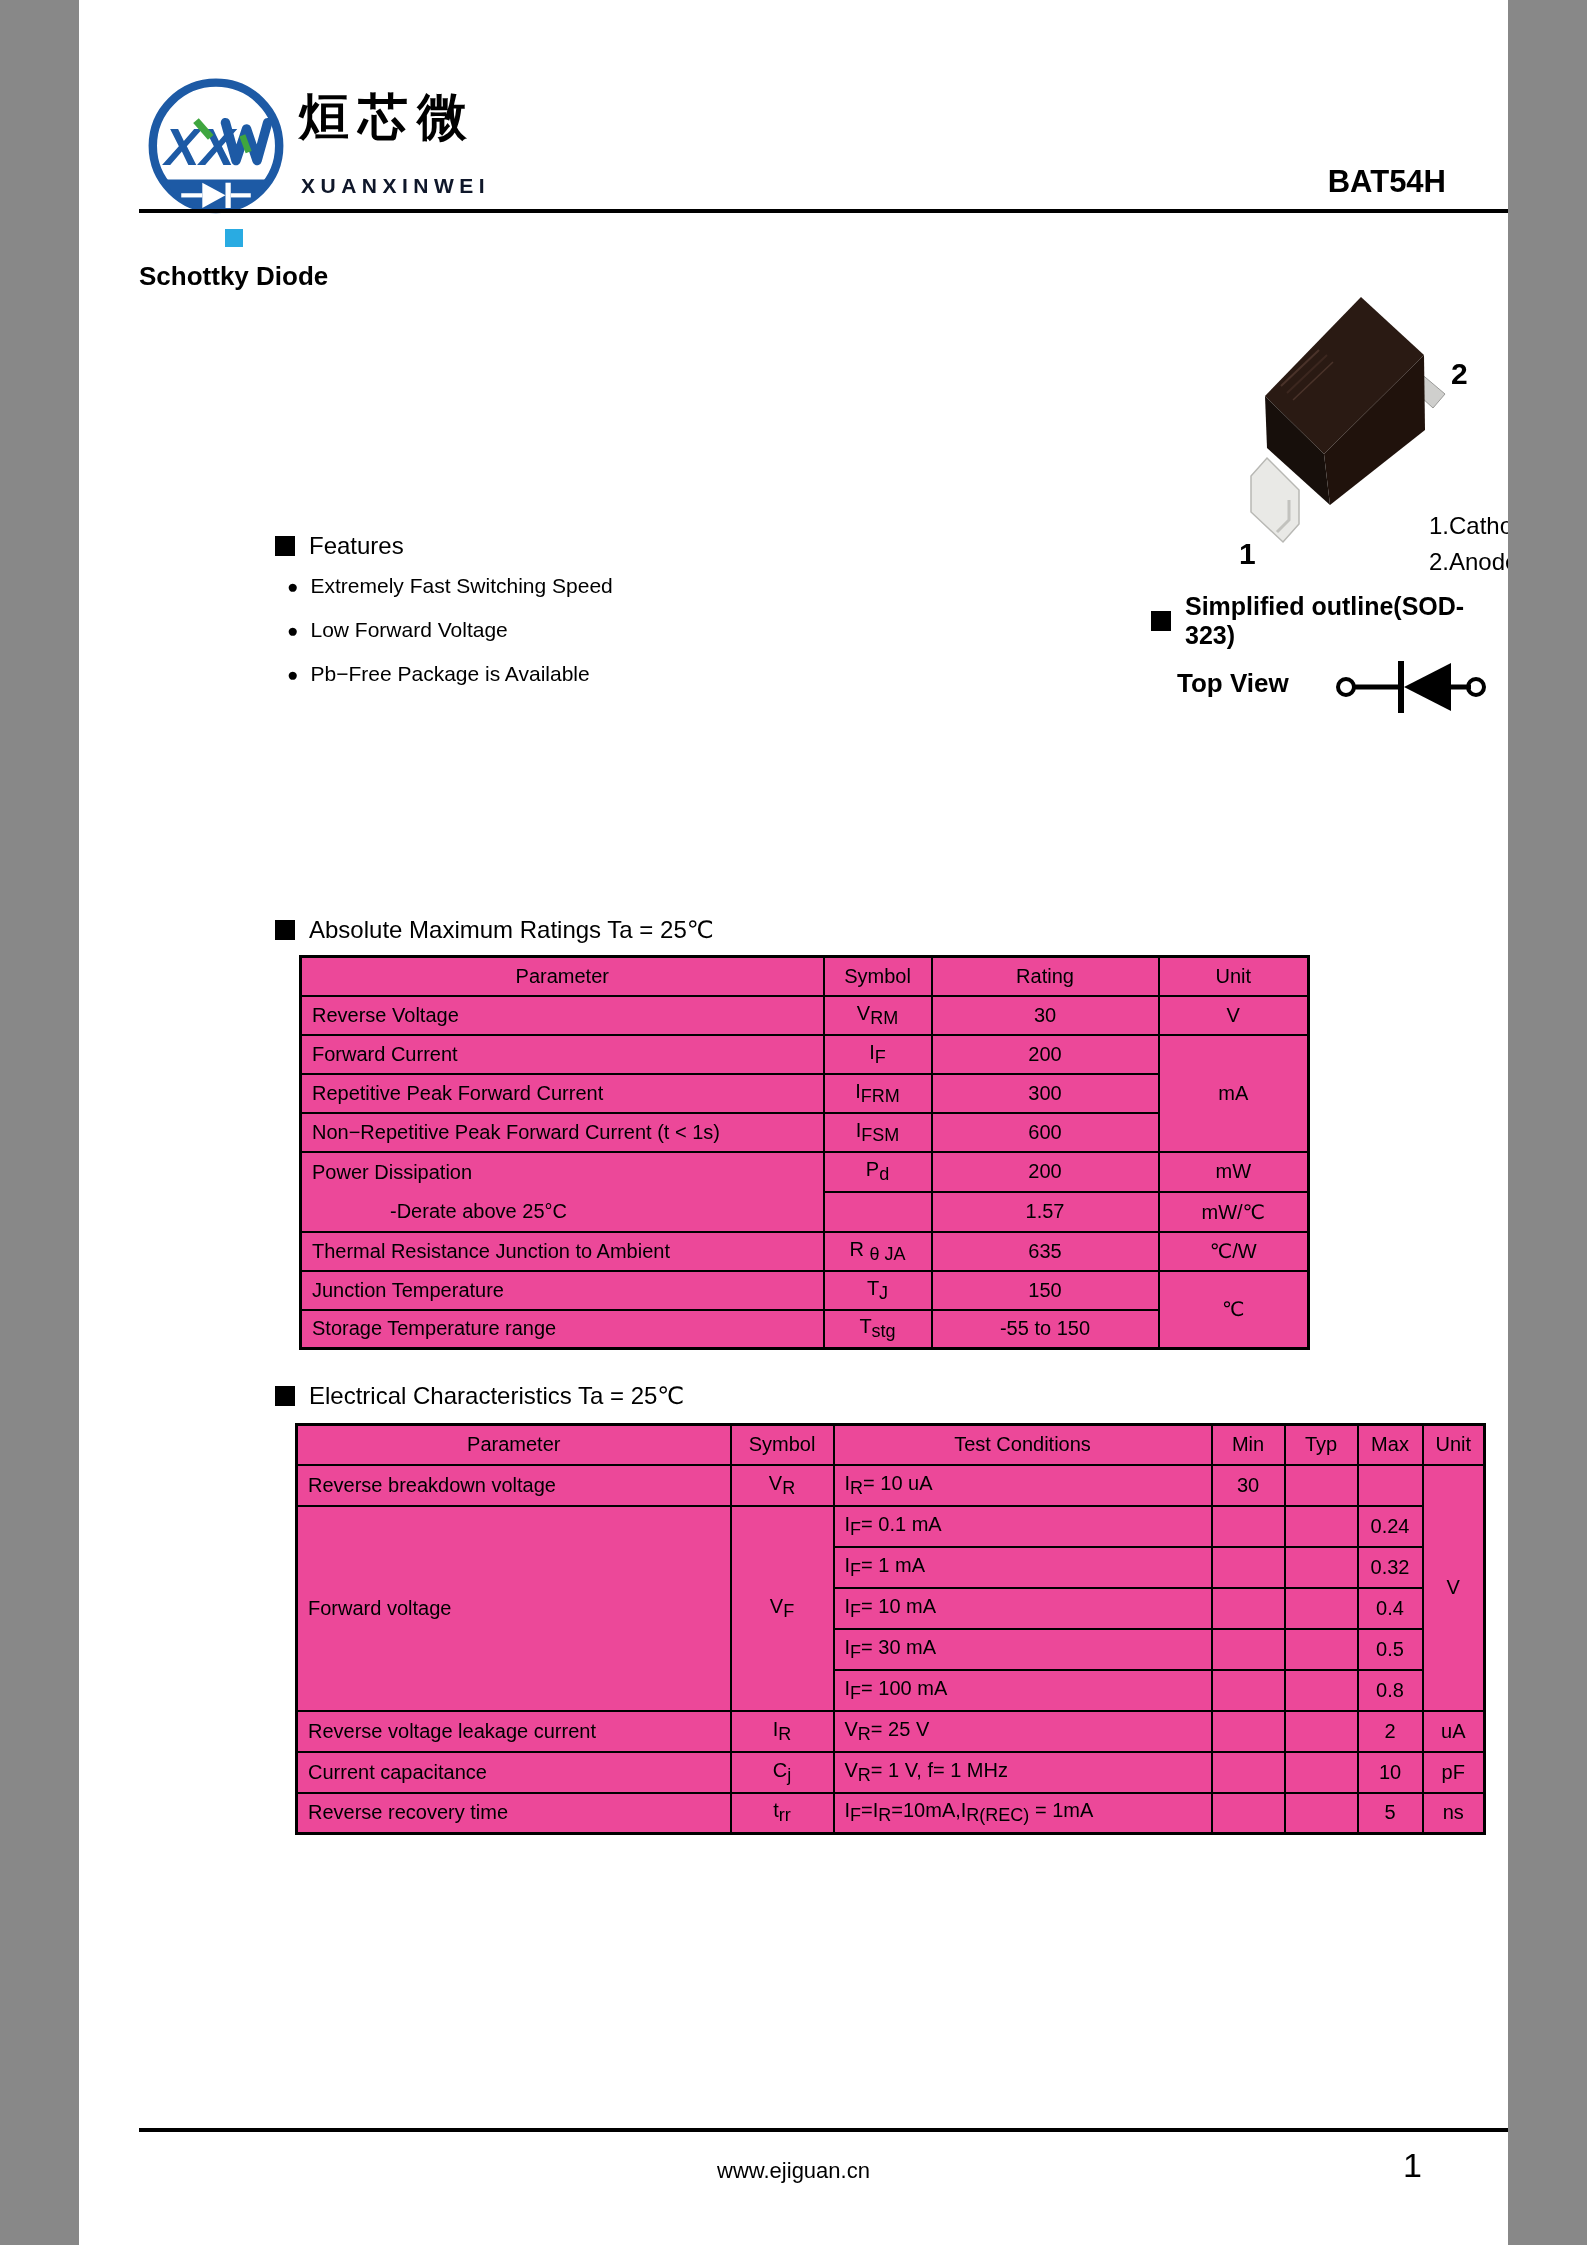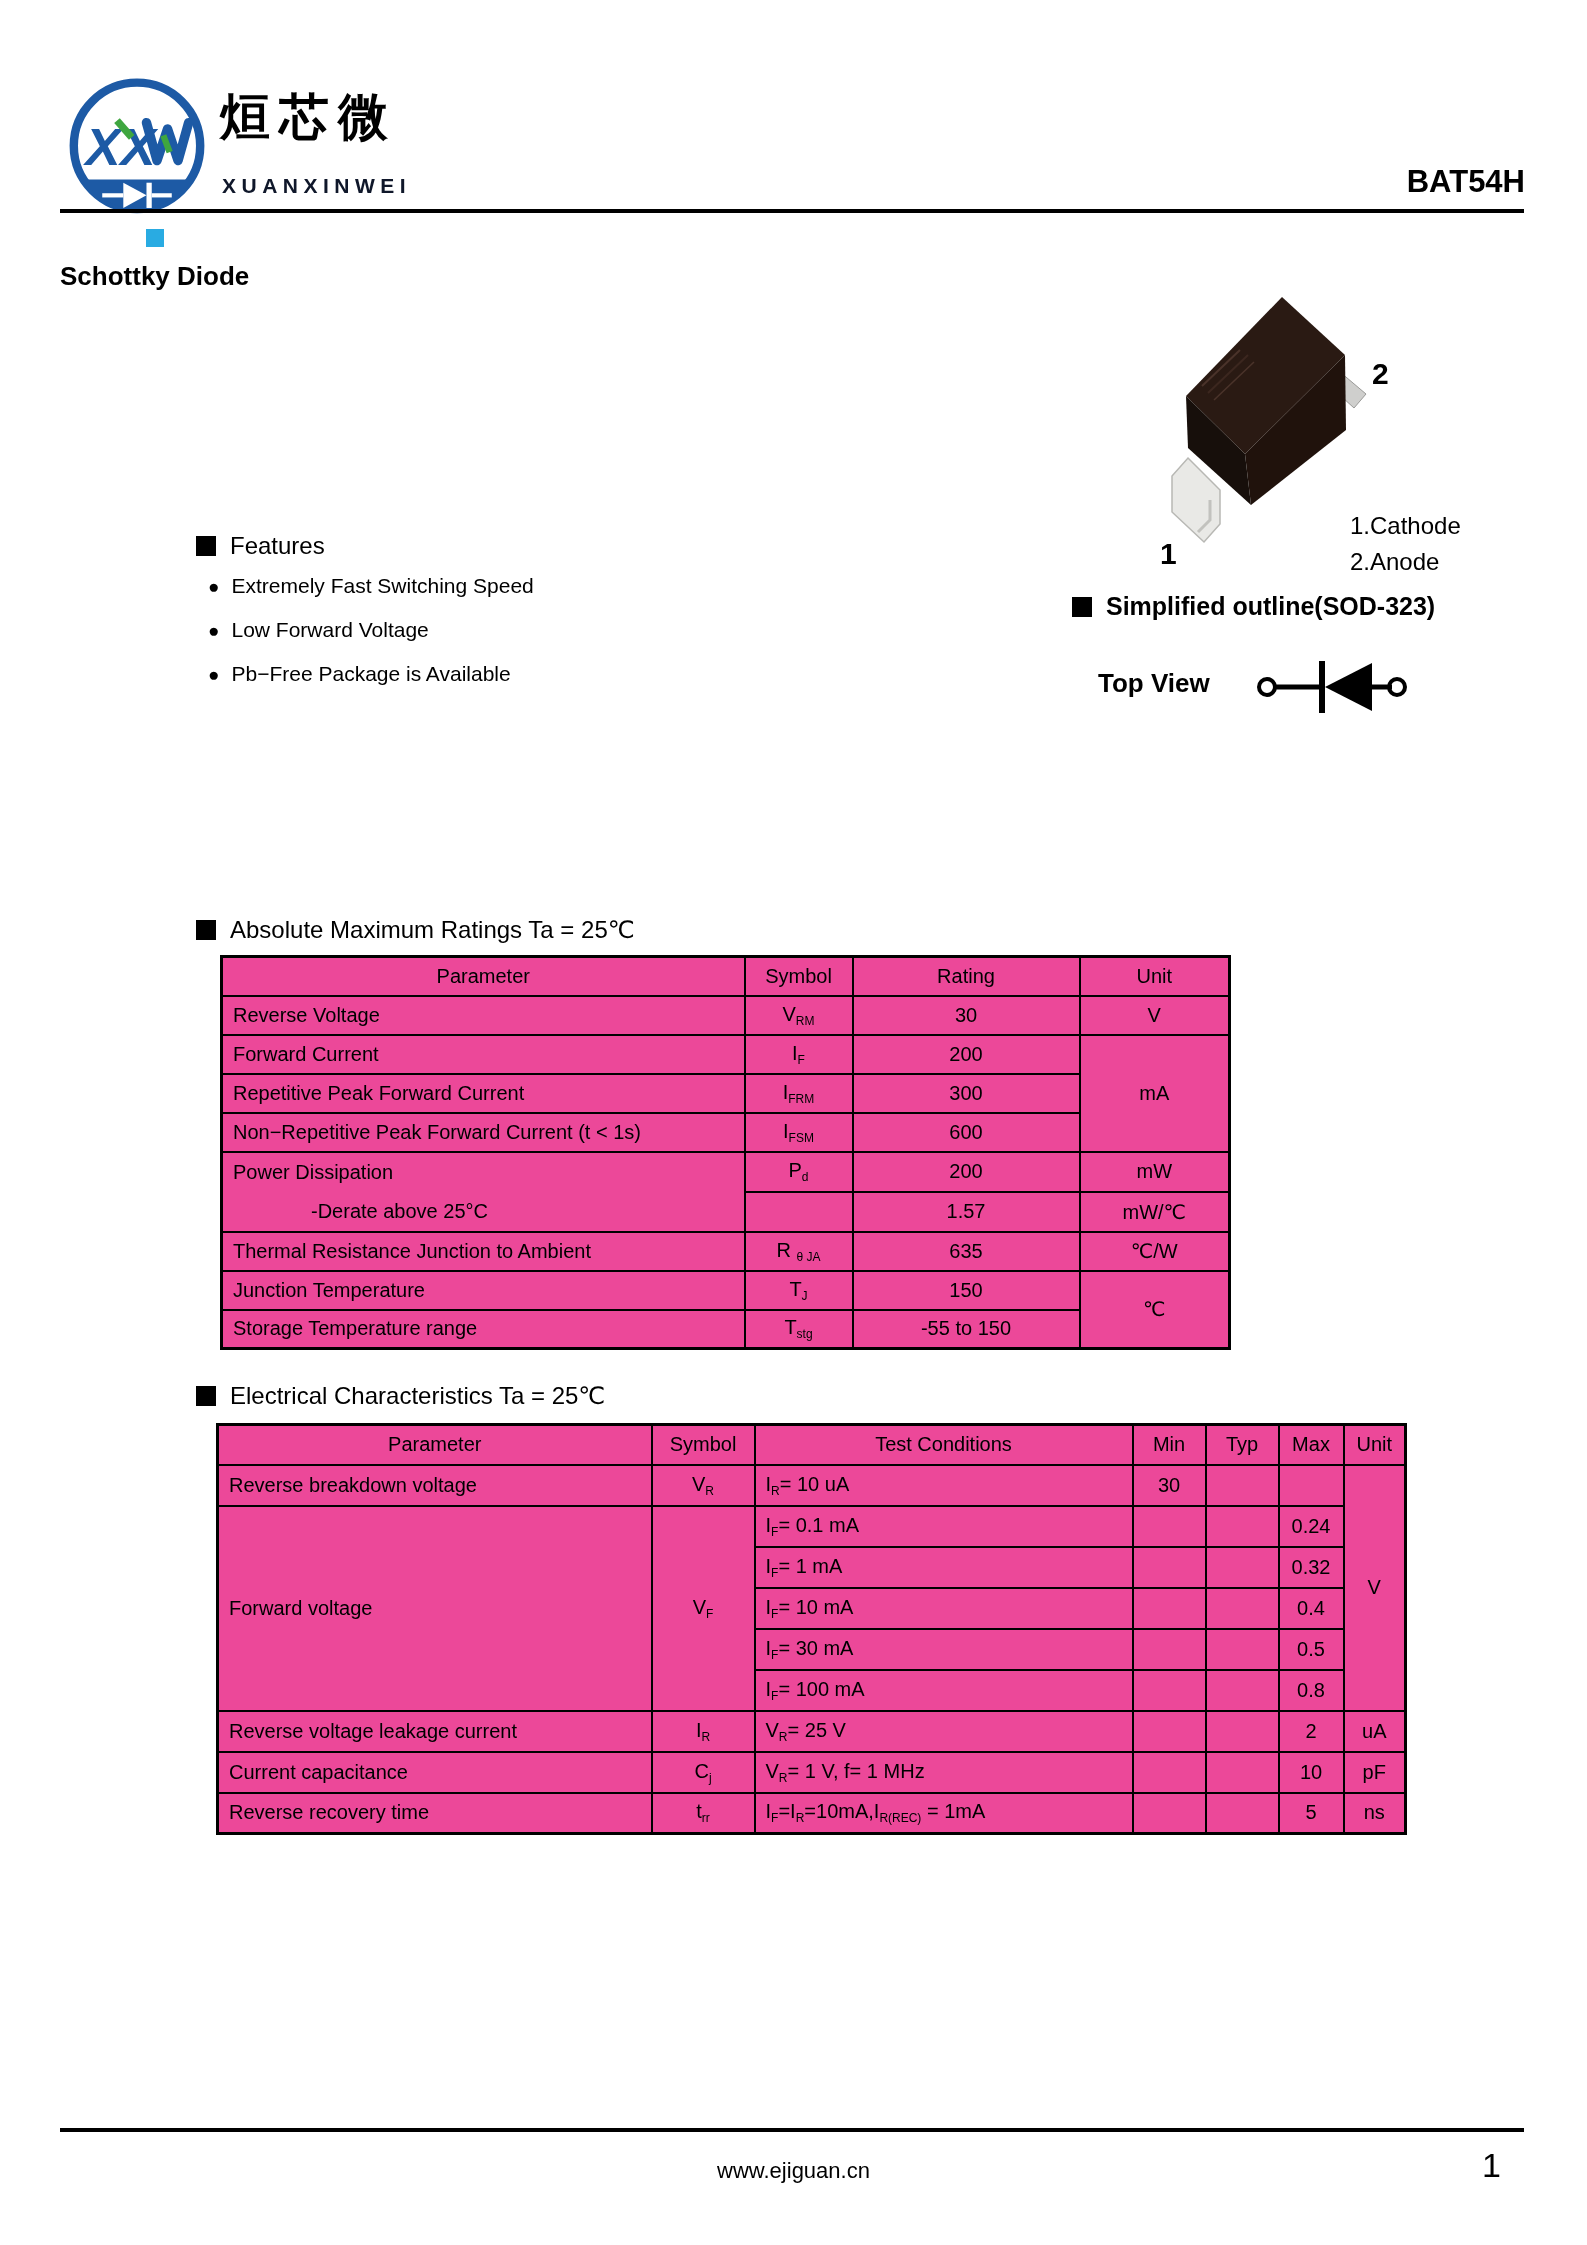--- a/index.html
+++ b/index.html
@@ -1,17 +1,17 @@
 <!DOCTYPE html>
 <html><head>
 <meta charset="utf-8">
 <style>
   html,body{margin:0;padding:0;background:#888;}
   .page{
-    position:relative;width:1587px;height:2245px;background:#ffffff;
+    position:relative;width:1429px;height:2245px;background:#ffffff;
     font-family:"Liberation Sans","DejaVu Sans",sans-serif;color:#000;
     margin:0 auto;overflow:hidden;
   }
   .abs{position:absolute;}
 
   
   .brand-cn{font-size:50px;font-weight:bold;letter-spacing:9px;line-height:1;}
   .brand-en{font-size:21px;font-weight:bold;letter-spacing:5.5px;color:#0f172a;}
   .partno{font-size:31px;font-weight:bold;}
   .rule{background:#000;height:4px;}
@@ -34,21 +34,21 @@
 
   
   table{border-collapse:collapse;table-layout:fixed;background:#ec4899;}
   table,td{border:2px solid #000;}
   table{border-width:3px;}
   td{text-align:center;font-size:20px;padding:0;vertical-align:middle;overflow:hidden;}
   .pl{text-align:left;padding-left:10px;}
   .t1 tr{height:39px;}
   .t2 tr{height:41px;}
   .t2 tr.hdr{height:40px;}
-  .sub{font-size:12px;vertical-align:-4px;}
+  .sub{font-size:18px;vertical-align:-4px;}
   .pline{height:39px;display:flex;align-items:center;}
   .pline2{padding-left:78px;}
 
   
   .footer-url{font-size:22px;text-align:center;}
   .pagenum{font-size:34px;}
 </style>
 </head>
 <body>
 

